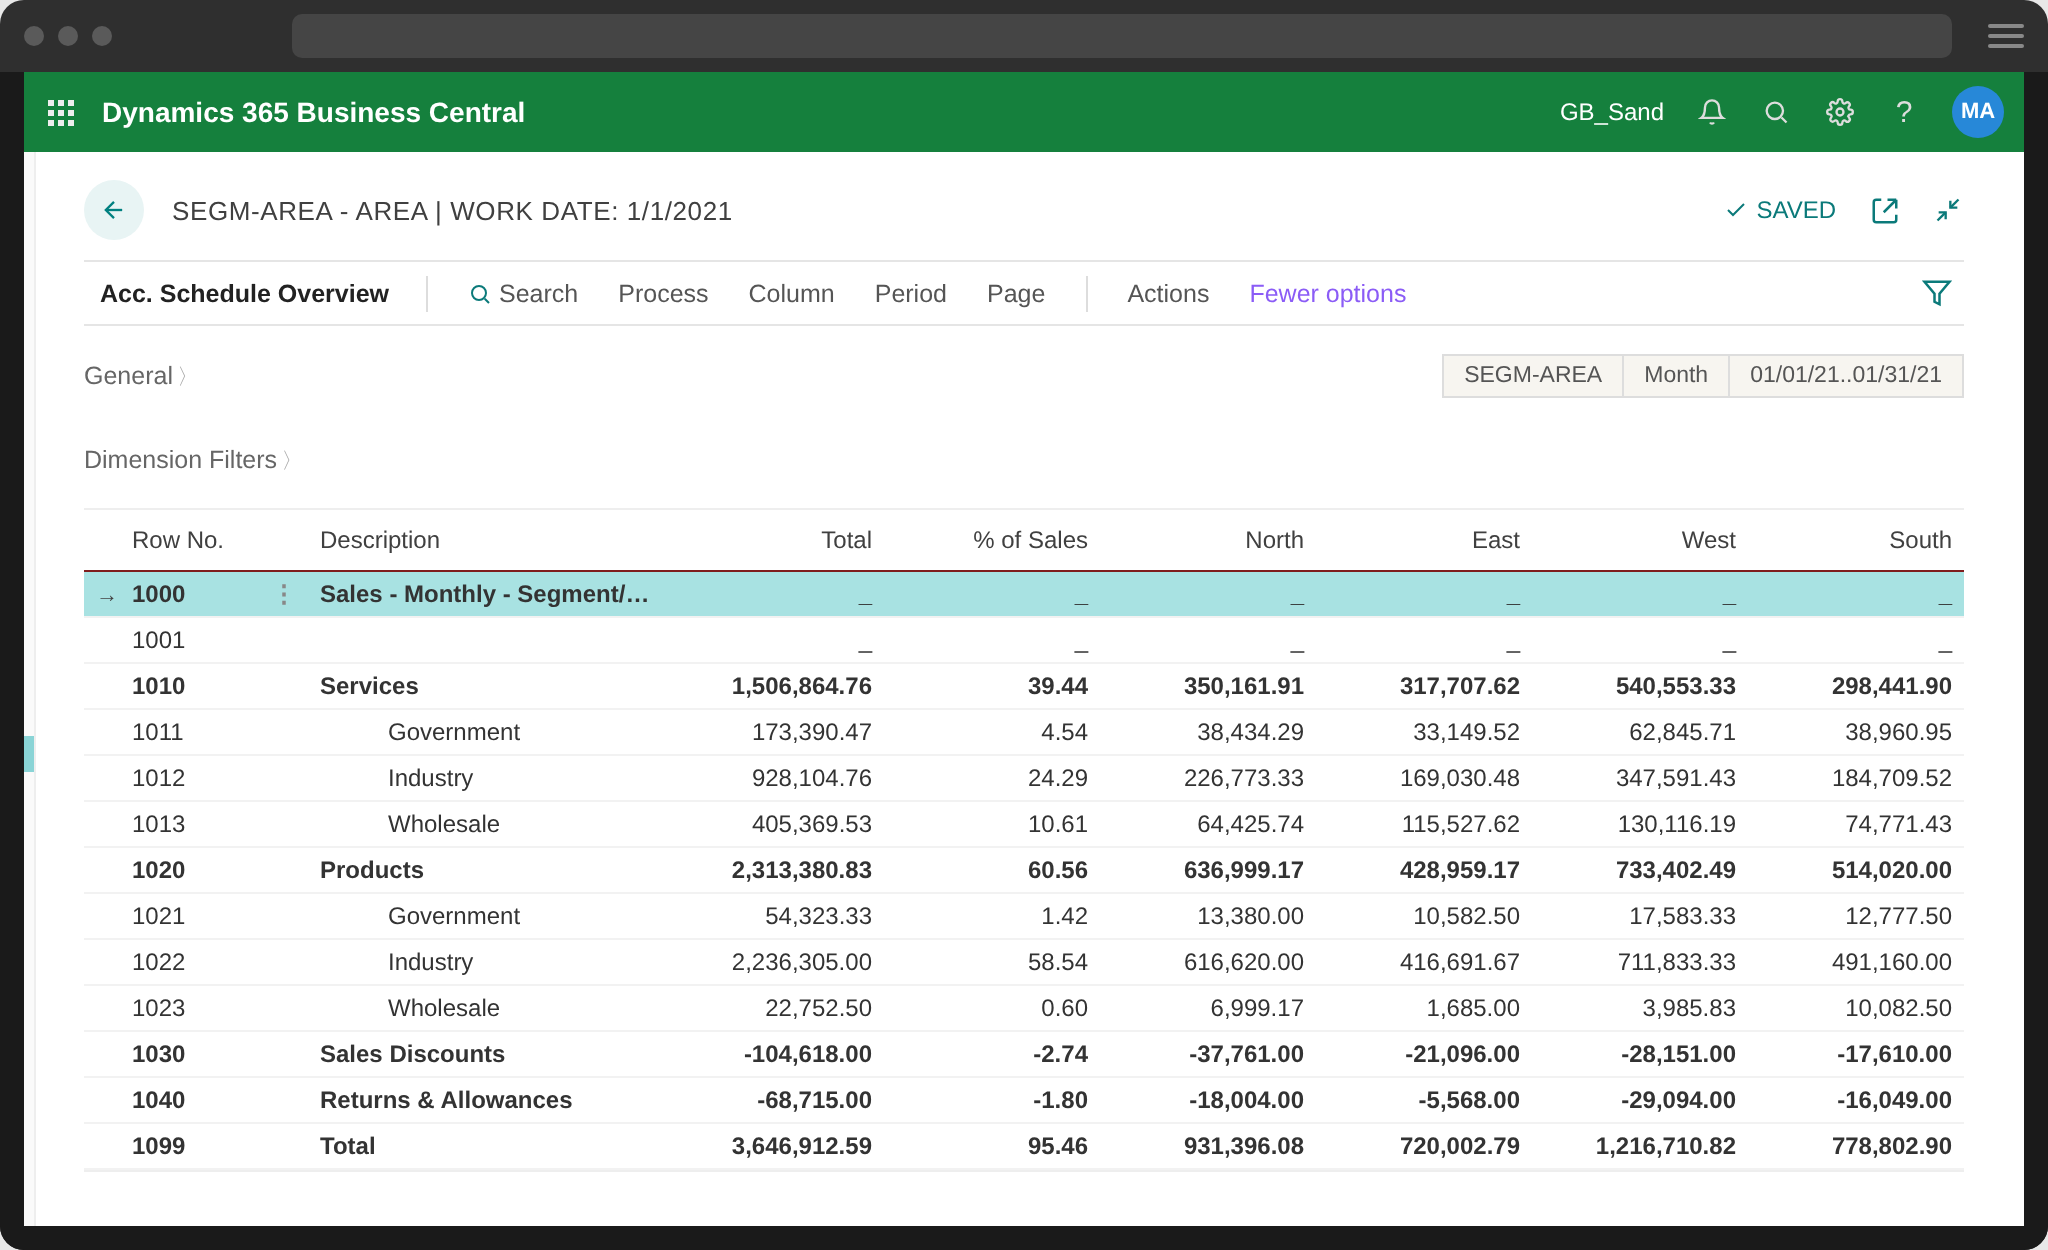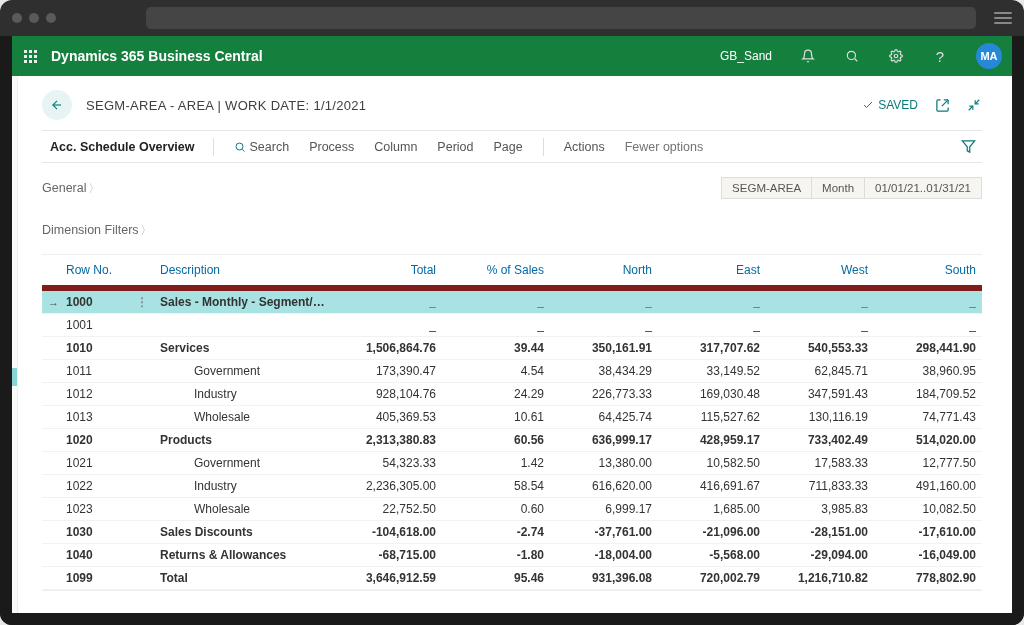--- a/index.html
+++ b/index.html
@@ -11,55 +11,55 @@
   .hamburger { display: flex; flex-direction: column; gap: 3px; }
   .hamburger span { width: 18px; height: 2px; background: #888; border-radius: 1px; }
   
   .app-window { background: #fff; height: 589px; border-radius: 0 0 12px 12px; overflow: hidden; display: flex; flex-direction: column; border-left: 12px solid #1a1a1a; border-right: 12px solid #1a1a1a; border-bottom: 12px solid #1a1a1a;}
   
   .topbar { background: #15803d; color: #fff; display: flex; align-items: center; height: 40px; padding: 0 10px 0 12px; font-size: 13px; }
   .waffle { display: grid; grid-template-columns: repeat(3,3px); grid-auto-rows: 3px; gap: 2px; margin-right: 14px; }
   .waffle span { background: #eee; width: 3px; height: 3px; }
   .topbar-title { font-weight: 600; font-size: 14px; }
   .spacer { flex: 1; }
-  .top-icons { display: flex; align-items: center; gap: 28px; }
+  .top-icons { display: flex; align-items: center; gap: 16px; }
   .top-icon { width: 16px; height: 16px; display:flex; align-items:center; justify-content:center; cursor: pointer; color:#ddd}
   .avatar { width: 26px; height: 26px; border-radius: 50%; background: #2788d8; color: #fff; display:flex; align-items:center; justify-content:center; font-size: 11px; font-weight:600;}
   
   .page { flex: 1; background: #fff; padding: 0 30px 0 30px; overflow: hidden; position: relative;}
   .page-edge { position:absolute; left:0; top:0; bottom:0; width:6px; background:#fafafa; border-right:1px solid #eee;}
   .selection-marker { position:absolute; left:0; width:5px; height:18px; background:#8ad4d6; top: 292px;}
   
   .page-header { display:flex; align-items:center; padding: 14px 0 10px 0;}
   .back-btn { width: 30px; height:30px; border-radius:50%; background:#e8f4f4; display:flex; align-items:center; justify-content:center; color:#008080; margin-right: 14px; cursor:pointer;}
   .page-title { font-size: 13px; color: #404040; letter-spacing: .3px; font-weight:400;}
   .header-right { display:flex; align-items:center; gap: 16px; color:#0b7a7a;}
   .saved { color:#0b7a7a; font-size:12px; display:flex; align-items:center; gap:4px;}
   .header-icon { width:16px; height:16px; cursor:pointer; color:#0b7a7a; display:flex; align-items:center; justify-content:center;}
   
   .cmdbar { display:flex; align-items:center; border-top:1px solid #e5e5e5; border-bottom:1px solid #e5e5e5; padding: 6px 0; font-size: 12.5px; color:#555; gap: 0;}
   .cmdbar .tab-active { font-weight: 700; color:#222; padding: 2px 8px; text-align: center;}
   .cmdbar .divider { width:1px; height:18px; background:#ddd; margin: 0 10px;}
   .cmd-item { padding: 2px 10px; cursor:pointer;}
   .cmd-search { display:flex; align-items:center; gap:4px; padding: 2px 10px; color:#555; cursor:pointer;}
-  .fewer { color:#737373;}
+  .fewer { color:#8b5cf6;}
   .funnel { color:#0b7a7a; cursor:pointer; padding:2px 6px;}
   
   .section-row { display:flex; align-items:center; padding: 14px 0 6px 0; font-size: 12.5px;}
   .section-label { color:#666; cursor:pointer;}
   .chev { color:#aaa; margin-left:2px; font-size:11px;}
   .pill-group { display:flex; margin-left:auto;}
   .pill { border:1px solid #ddd; background:#f7f5f0; padding: 4px 10px; font-size: 11.5px; color:#555; }
   .pill + .pill { border-left: none;}
   
   .dim-row { padding: 18px 0 10px 0; font-size:12.5px; color:#666;}
   
   .grid-wrap { margin-top: 6px; border:1px solid #eee; border-left:none; border-right:none;}
   table { width:100%; border-collapse: collapse; font-size: 12px; table-layout: fixed;}
-  thead th { text-align: left; font-weight: 400; color:#0369a1; padding: 8px 6px; border-bottom:6px solid #7f1d1d;}
+  thead th { text-align: left; font-weight: 400; color:#404040; padding: 8px 6px; border-bottom:1px solid #7f1d1d;}
   thead th.num { text-align: right;}
   tbody td { padding: 4px 6px; border-bottom:1px solid #f2f2f2; color:#333; white-space:nowrap; overflow:hidden; text-overflow:ellipsis;}
   td.num { text-align: right;}
   td.indent2 { padding-left: 40px;}
   tr.bold td { font-weight: 700;}
   tr.selected { background: #a8e2e2;}
   tr.selected td { font-weight:700;}
   .col-arrow { width:18px;}
   .col-rowno { width:70px;}
   .col-actions{ width:24px;}

